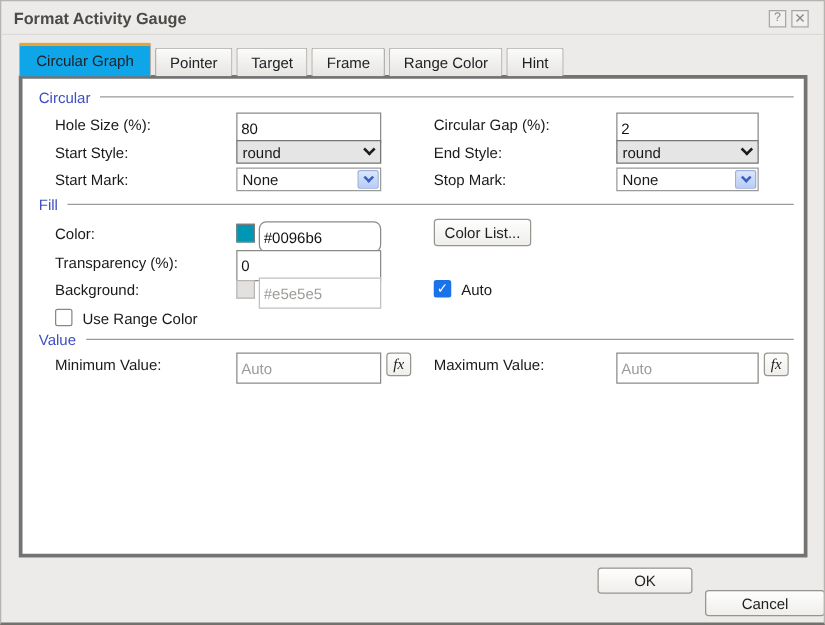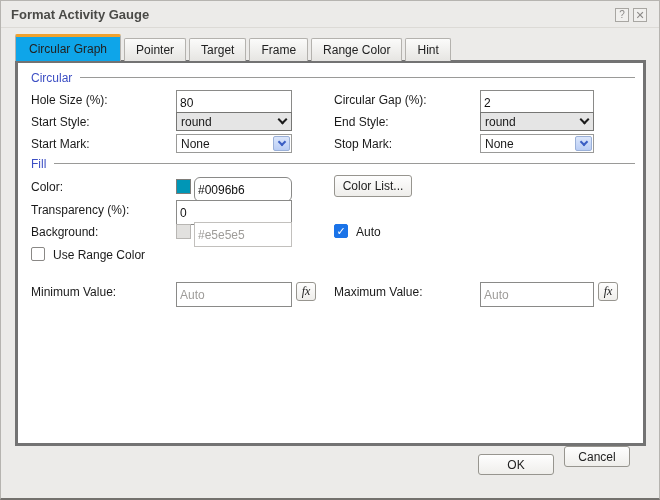--- a/index.html
+++ b/index.html
@@ -45,21 +45,21 @@
     font-weight:normal;
   }
   
   .panel {
     position:absolute; left:14px; top:59px; width:631px; height:386px;
     background:#ffffff; border:3px solid #737373; z-index:1;
   }
   .sec { position:absolute; left:13px; right:8px; height:15px; display:flex; align-items:center; }
   .sec .sec-label { color:#3d4fc4; margin-right:8px; white-space:nowrap; }
   .sec .sec-line { flex:1; height:1px; background:#9a9a98; }
-  .row { position:absolute; left:0; width:100%; height:20px; }
+  .row { position:absolute; left:13px; width:100%; height:20px; }
   .lbl { position:absolute; top:3px; white-space:nowrap; color:#1a1a1a; }
   .lbl.c1 { left:13px; }
   .lbl.c2 { left:316px; }
   input.txt {
     position:absolute; height:25px; border:1px solid #8a8a88; background:#fff;
     font-family:"Liberation Sans", sans-serif; font-size:12px; color:#111;
     padding:0 3px; outline:none;
   }
   input.txt.dis { border:1px solid #c2c0bd; color:#9e9c99; }
   input.txt::placeholder { color:#9e9c99; opacity:1; }
@@ -189,28 +189,32 @@
       <input class="txt dis" style="left: 176px; width: 98px;" disabled="" value="#e5e5e5">
       <span class="cb checked" style="left:316px; top:2px">✓</span>
       <span class="cb-lbl" style="left:338px; top:3px">Auto</span>
     </div>
 
     <div class="row" style="top:182px">
       <span class="cb" style="left:13px; top:2px"></span>
       <span class="cb-lbl" style="left:35px; top:3px">Use Range Color</span>
     </div>
 
+    <div class="sec" style="top:201px">
+      <span class="sec-label">Value</span>
+      <span class="sec-line"></span>
+    </div>
 
     <div class="row" style="top:219px">
       <span class="lbl c1">Minimum Value:</span>
       <input class="txt f1" placeholder="Auto" style="">
       <div class="btn fx" style="left:278px; top:0; width:20px; height:19px">fx</div>
       <span class="lbl c2">Maximum Value:</span>
       <input class="txt f2" placeholder="Auto" style="">
       <div class="btn fx" style="left:580px; top:0; width:20px; height:19px">fx</div>
     </div>
 
   </div>
 
   <div class="btn" style="left:477px; top:453px; width:76px; height:21px">OK</div>
-  <div class="btn" style="left:563px; top:445px; width:66px; height:21px">Cancel</div>
+  <div class="btn" style="left:563px; top:471px; width:96px; height:21px">Cancel</div>
 
 </div>
 
 </body></html>

